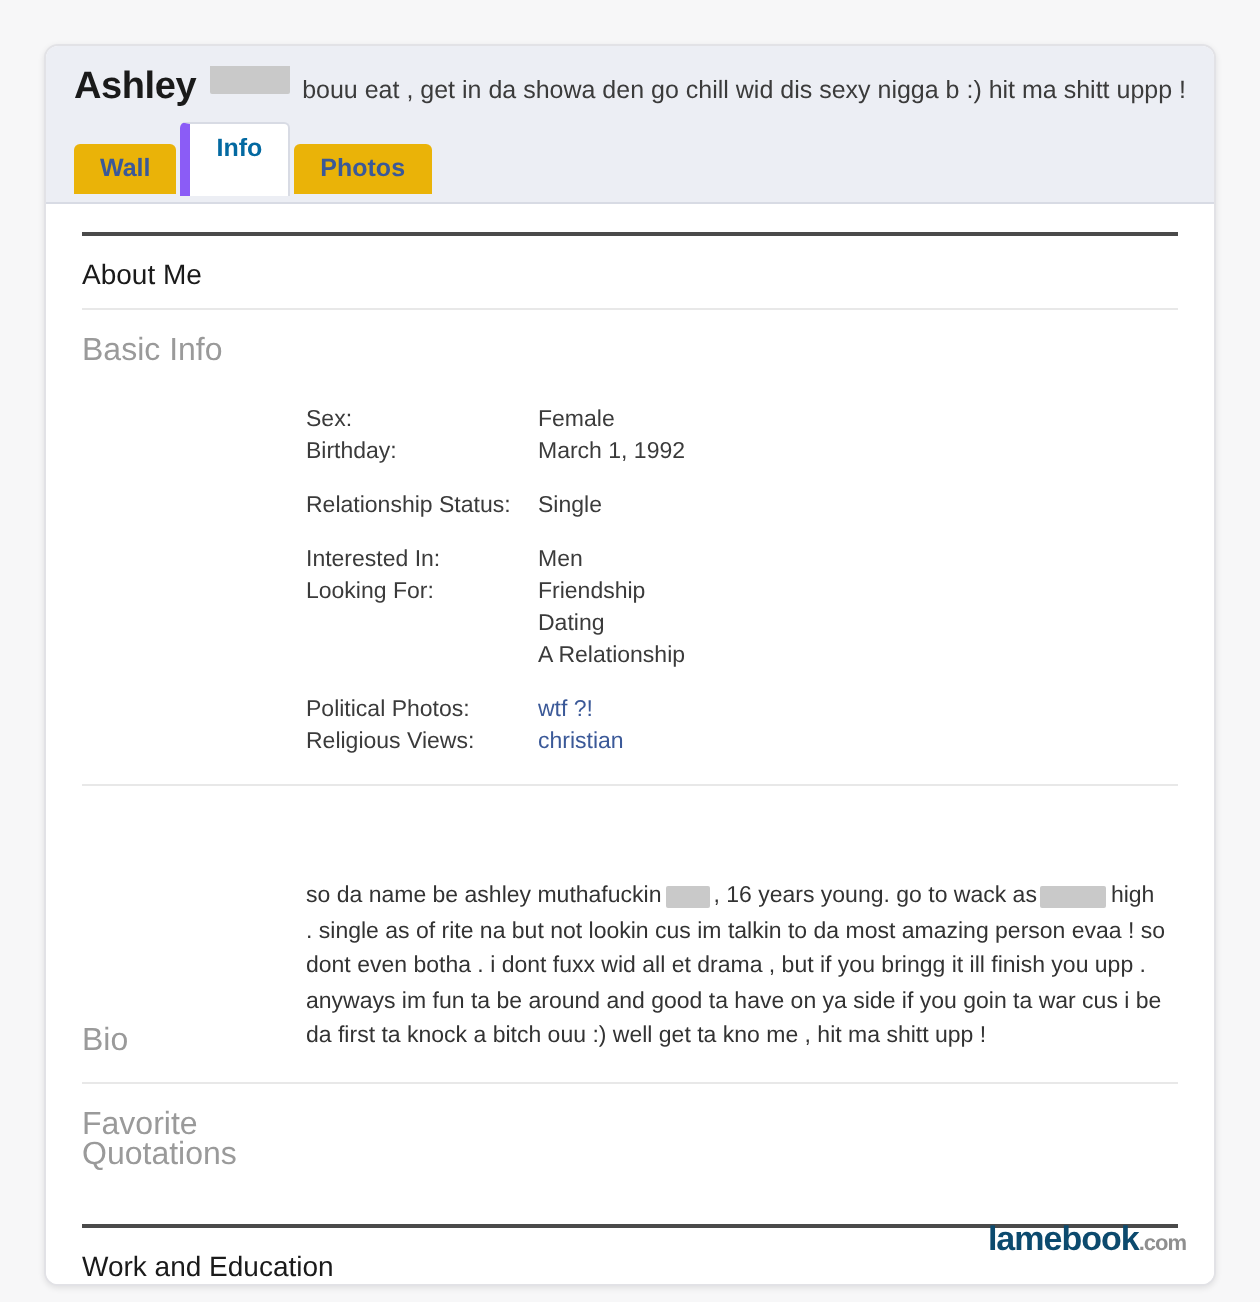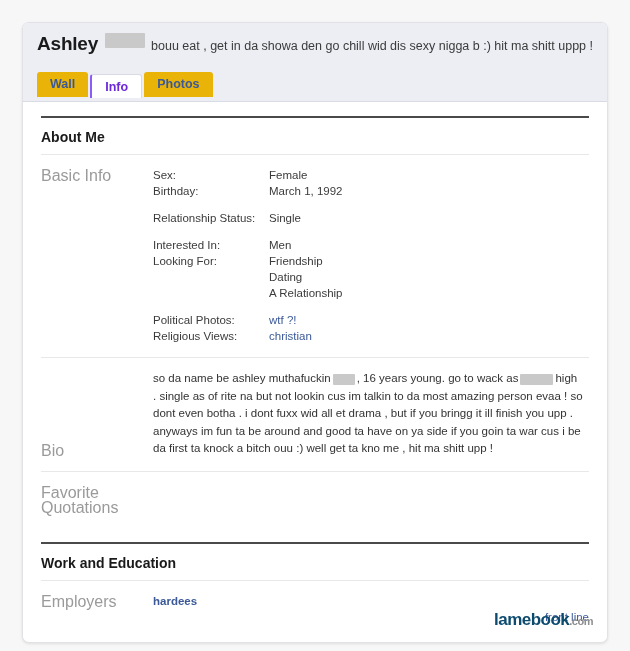--- a/index.html
+++ b/index.html
@@ -81,38 +81,38 @@
     color: #3b5998;
     padding: 5px 13px 6px 13px;
     background: #eab308;
     border-radius: 3px 3px 0 0;
     margin-right: 2px;
     line-height: 14px;
     cursor: pointer;
   }
   .tab.active {
     background: #ffffff;
-    color: #6d28d9;
-    border-left: 2px solid #8b5cf6;
+    color: #0369a1;
+    border-left: 5px solid #8b5cf6;
     border-right: 1px solid #d8dbe4;
     border-top: 1px solid #d8dbe4;
     position: relative;
     top: 1px;
-    padding-bottom: 4px;
+    padding-bottom: 17px;
   }
 
   
   .profile-body {
     padding: 0 18px;
     background: #fff;
   }
 
   .section-title {
     font-size: 14px;
-    font-weight: bold;
+    font-weight: normal;
     color: #1a1a1a;
     border-top: 2px solid #4a4a4a;
     border-bottom: 1px solid #e8e8e8;
     padding: 11px 0 9px 0;
     margin-top: 14px;
   }
 
   .info-row {
     display: flex;
     padding: 12px 0 13px 0;
@@ -127,20 +127,21 @@
     font-size: 16px;
     color: #9a9a9a;
     line-height: 15px;
     padding-top: 1px;
   }
   .row-content {
     flex: 1 1 auto;
     font-size: 11.5px;
     color: #333;
     line-height: 15px;
+    margin-top: 35px;
   }
 
   
   .kv-table {
     border-collapse: collapse;
   }
   .kv-table td {
     font-size: 11.5px;
     color: #3b3b3b;
     line-height: 16px;

